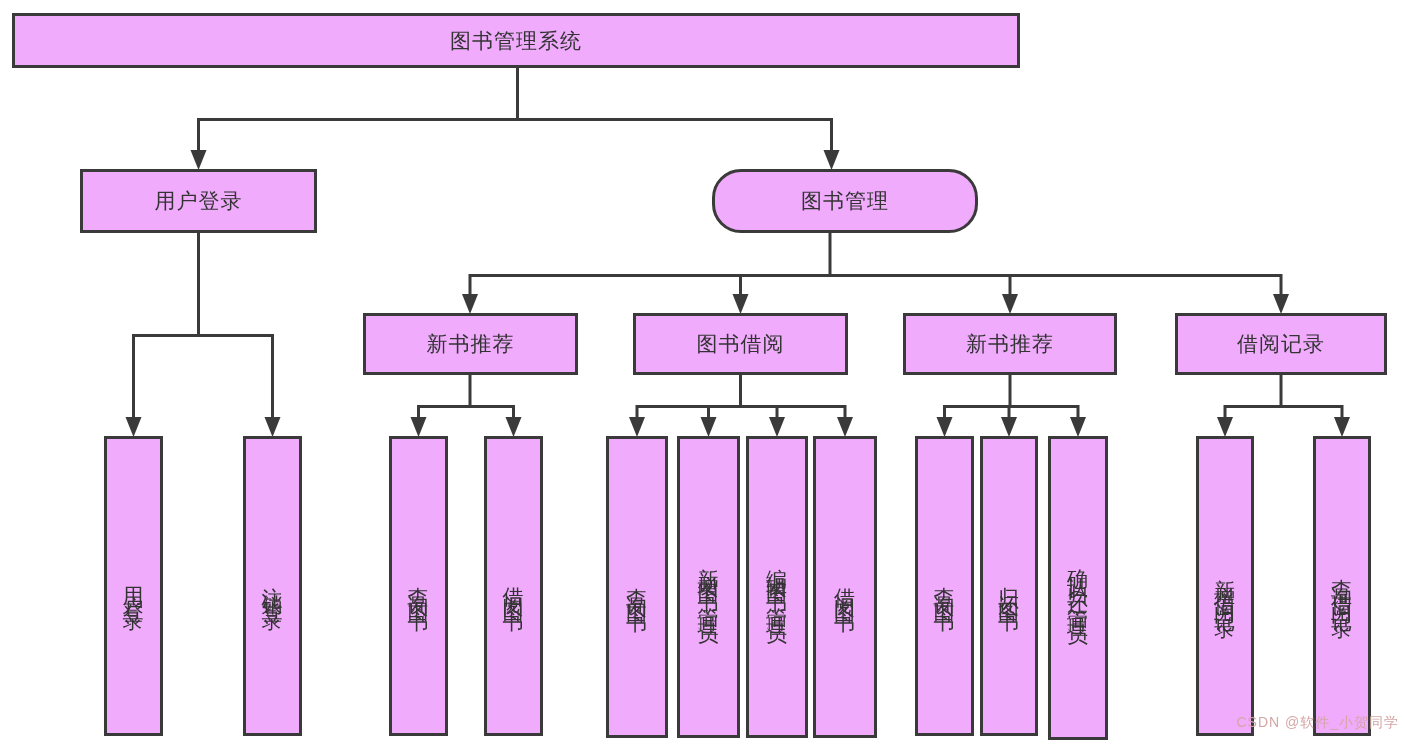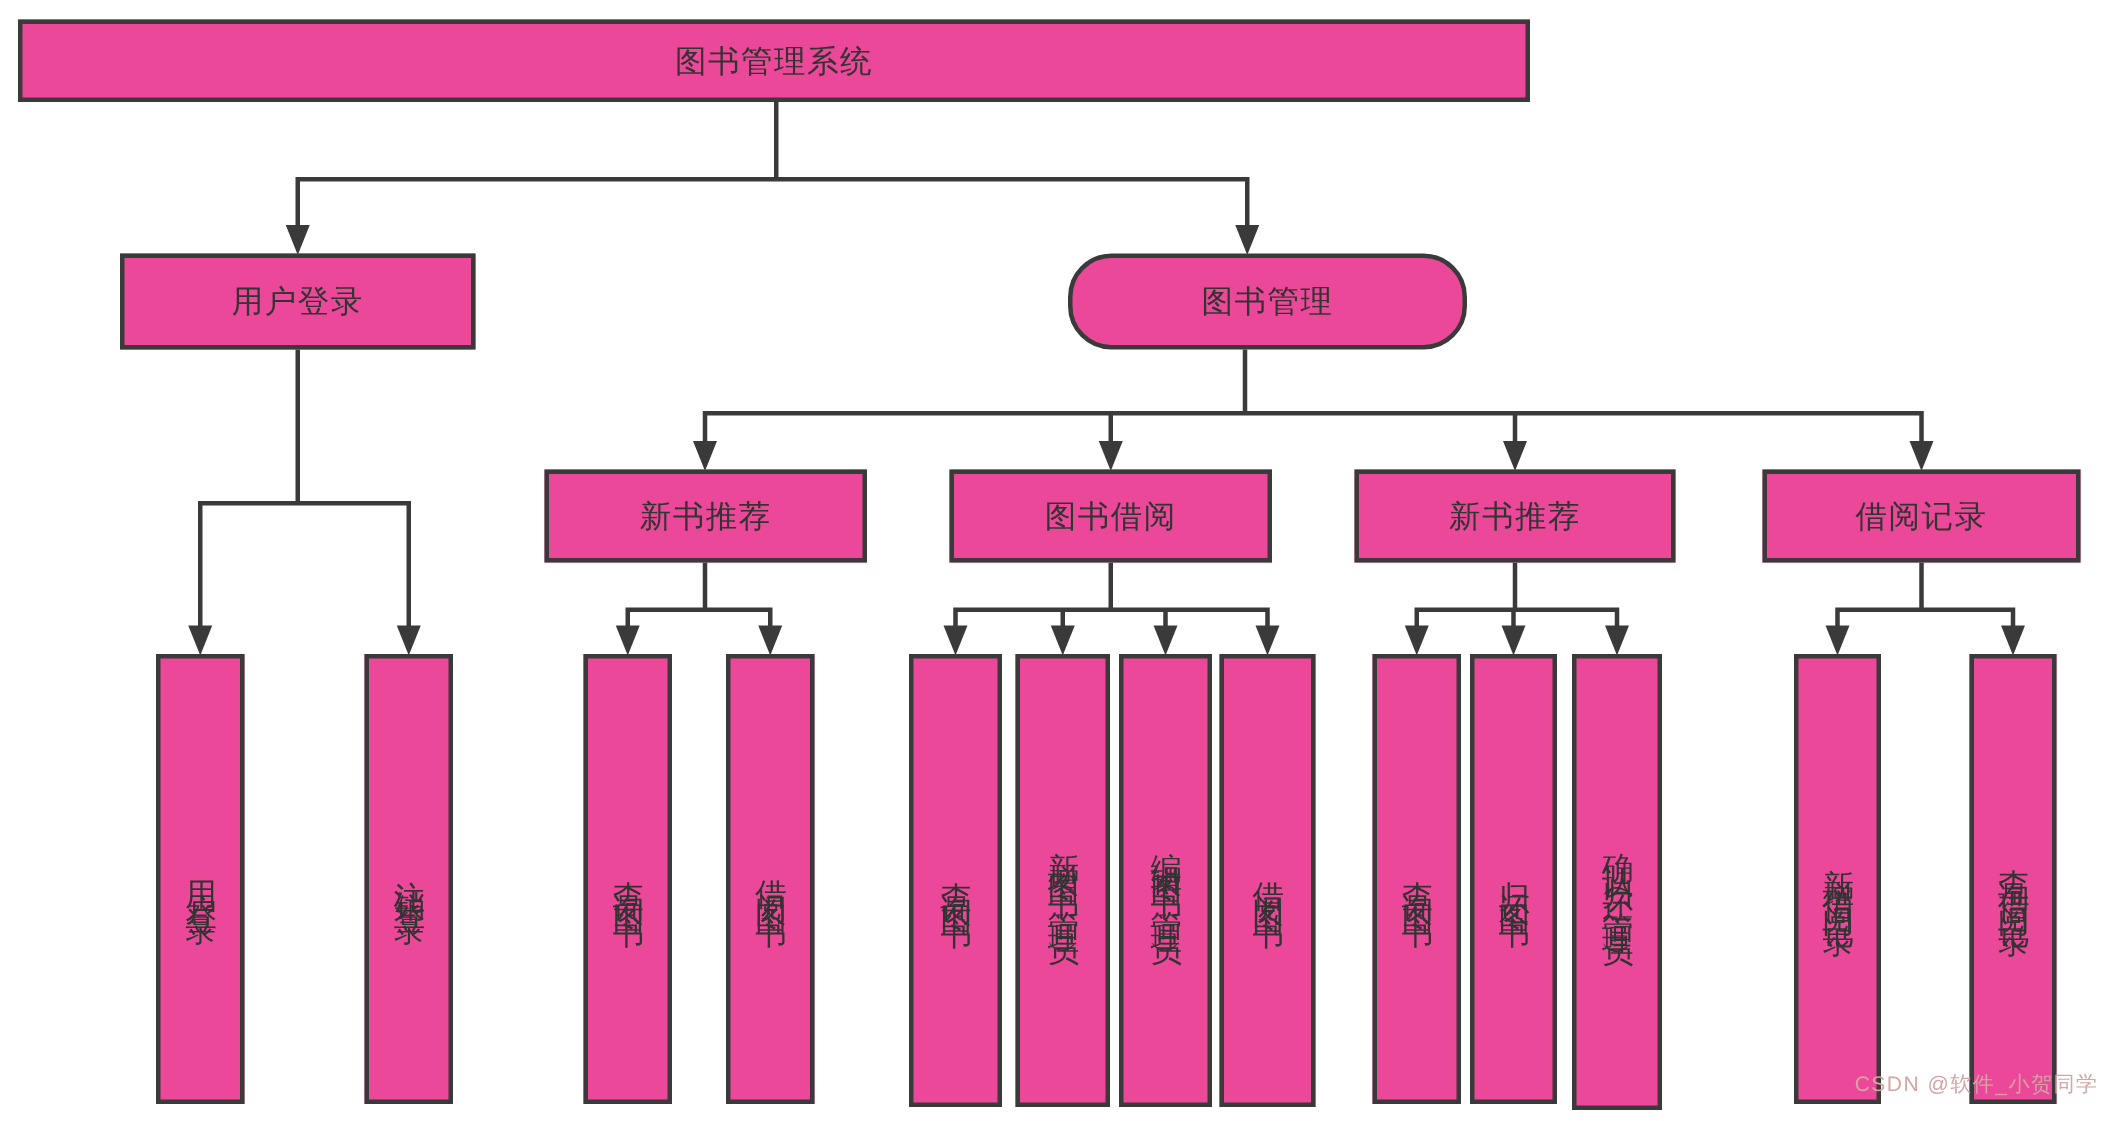--- a/index.html
+++ b/index.html
@@ -7,21 +7,21 @@
   #canvas{
     position:relative;
     width:1405px;height:747px;
     background:var(--bg,#ffffff);
     overflow:hidden;
   }
   .node{
     position:absolute;
     box-sizing:border-box;
     border:3px solid var(--line,#3a3a3a);
-    background:#ec4899;
+    background:#f0abfc;
     display:flex;align-items:center;justify-content:center;
     color:var(--text,#333333);
   }
   .hlabel{
     font-size:21px;
     letter-spacing:1px;
     white-space:nowrap;
   }
   .vnode .vlabel{
     writing-mode:vertical-rl;

